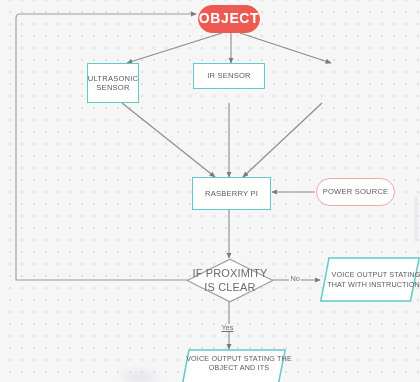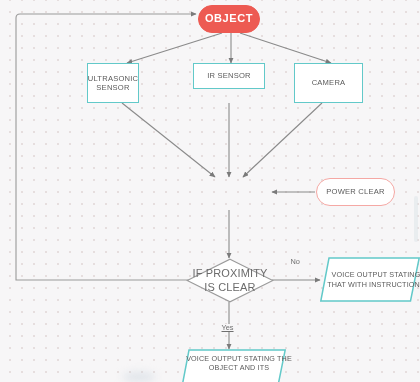--- a/index.html
+++ b/index.html
@@ -41,21 +41,21 @@
     border: 1.6px solid #62c9c9;
     color: #5a5a5a;
     font-size: 7.6px;
     padding: 2px 3px;
   }
   .node-terminator-red {
     background: #ed5a52;
     border: 1.5px solid #ed5a52;
     border-radius: 14px;
     color: #ffffff;
-    font-size: 11px;
+    font-size: 14px;
     font-weight: bold;
     letter-spacing: 0.6px;
   }
   .node-terminator-outline {
     background: #ffffff;
     border: 1.5px solid #f5a8a4;
     border-radius: 16px;
     color: #5a5a5a;
     font-size: 7.6px;
   }
@@ -166,27 +166,27 @@
   </div>
 
   <div class="node node-process" style="left:87px; top:63px; width:52px; height:40px;align-items:center;">
     <span>ULTRASONIC SENSOR</span>
   </div>
 
   <div class="node node-process" style="left:193px; top:63px; width:72px; height:26px;">
     <span>IR SENSOR</span>
   </div>
 
-  <div class="node node-process" style="left:294px; top:63px; width:69px; height:40px;">
-    <span>CAMERA</span>
-  </div>
-
+
+  <div class="node node-process" style="left:192px; top:177px; width:79px; height:33px;">
+    <span>RASBERRY PI</span>
+  </div>
 
   <div class="node node-terminator-outline" style="left:316px; top:178px; width:79px; height:28px;">
-    <span>POWER CLEAR</span>
+    <span>POWER SOURCE</span>
   </div>
 
   <div class="decision-wrap" style="left:186px; top:258px; width:88px; height:45px;">
     <svg width="88" height="45" viewBox="0 0 88 45">
       <polygon points="44,1.2 86.8,22.5 44,43.8 1.2,22.5" fill="#ffffff" stroke="#9b9b9b" stroke-width="1.2"></polygon>
     </svg>
     <div class="decision-label">IF PROXIMITY IS CLEAR</div>
   </div>
 
   <div class="para-wrap" style="left:320px; top:257px; width:100px; height:45px;">
@@ -196,20 +196,20 @@
     <div class="para-label" style="padding:0 6px;">VOICE OUTPUT STATING THAT WITH INSTRUCTIONS</div>
   </div>
 
   <div class="para-wrap" style="left:180px; top:349px; width:106px; height:40px;">
     <svg width="106" height="40" viewBox="0 0 106 40">
       <polygon points="9,1 105.2,1 96.5,44 0.8,44" fill="#ffffff" stroke="#62c9c9" stroke-width="1.5"></polygon>
     </svg>
     <div class="para-label" style="padding:0 6px; align-items:flex-start; padding-top:5px;">VOICE OUTPUT STATING THE OBJECT AND ITS</div>
   </div>
 
-  <div class="edge-label" style="left:289px; top:258px;">No</div>
+  <div class="edge-label" style="left:289px; top:275px;">No</div>
   <div class="edge-label" style="left:220px; top:324px;text-decoration:underline;">Yes</div>
 
   <div class="scroll-hint" style="left:414px; top:196px; width:4px; height:46px;"></div>
 
   <div class="blur-artifact" style="left:122px; top:372px; width:34px; height:10px; background:#c8d2dc;"></div>
 
 </div>
 
 </body></html>

